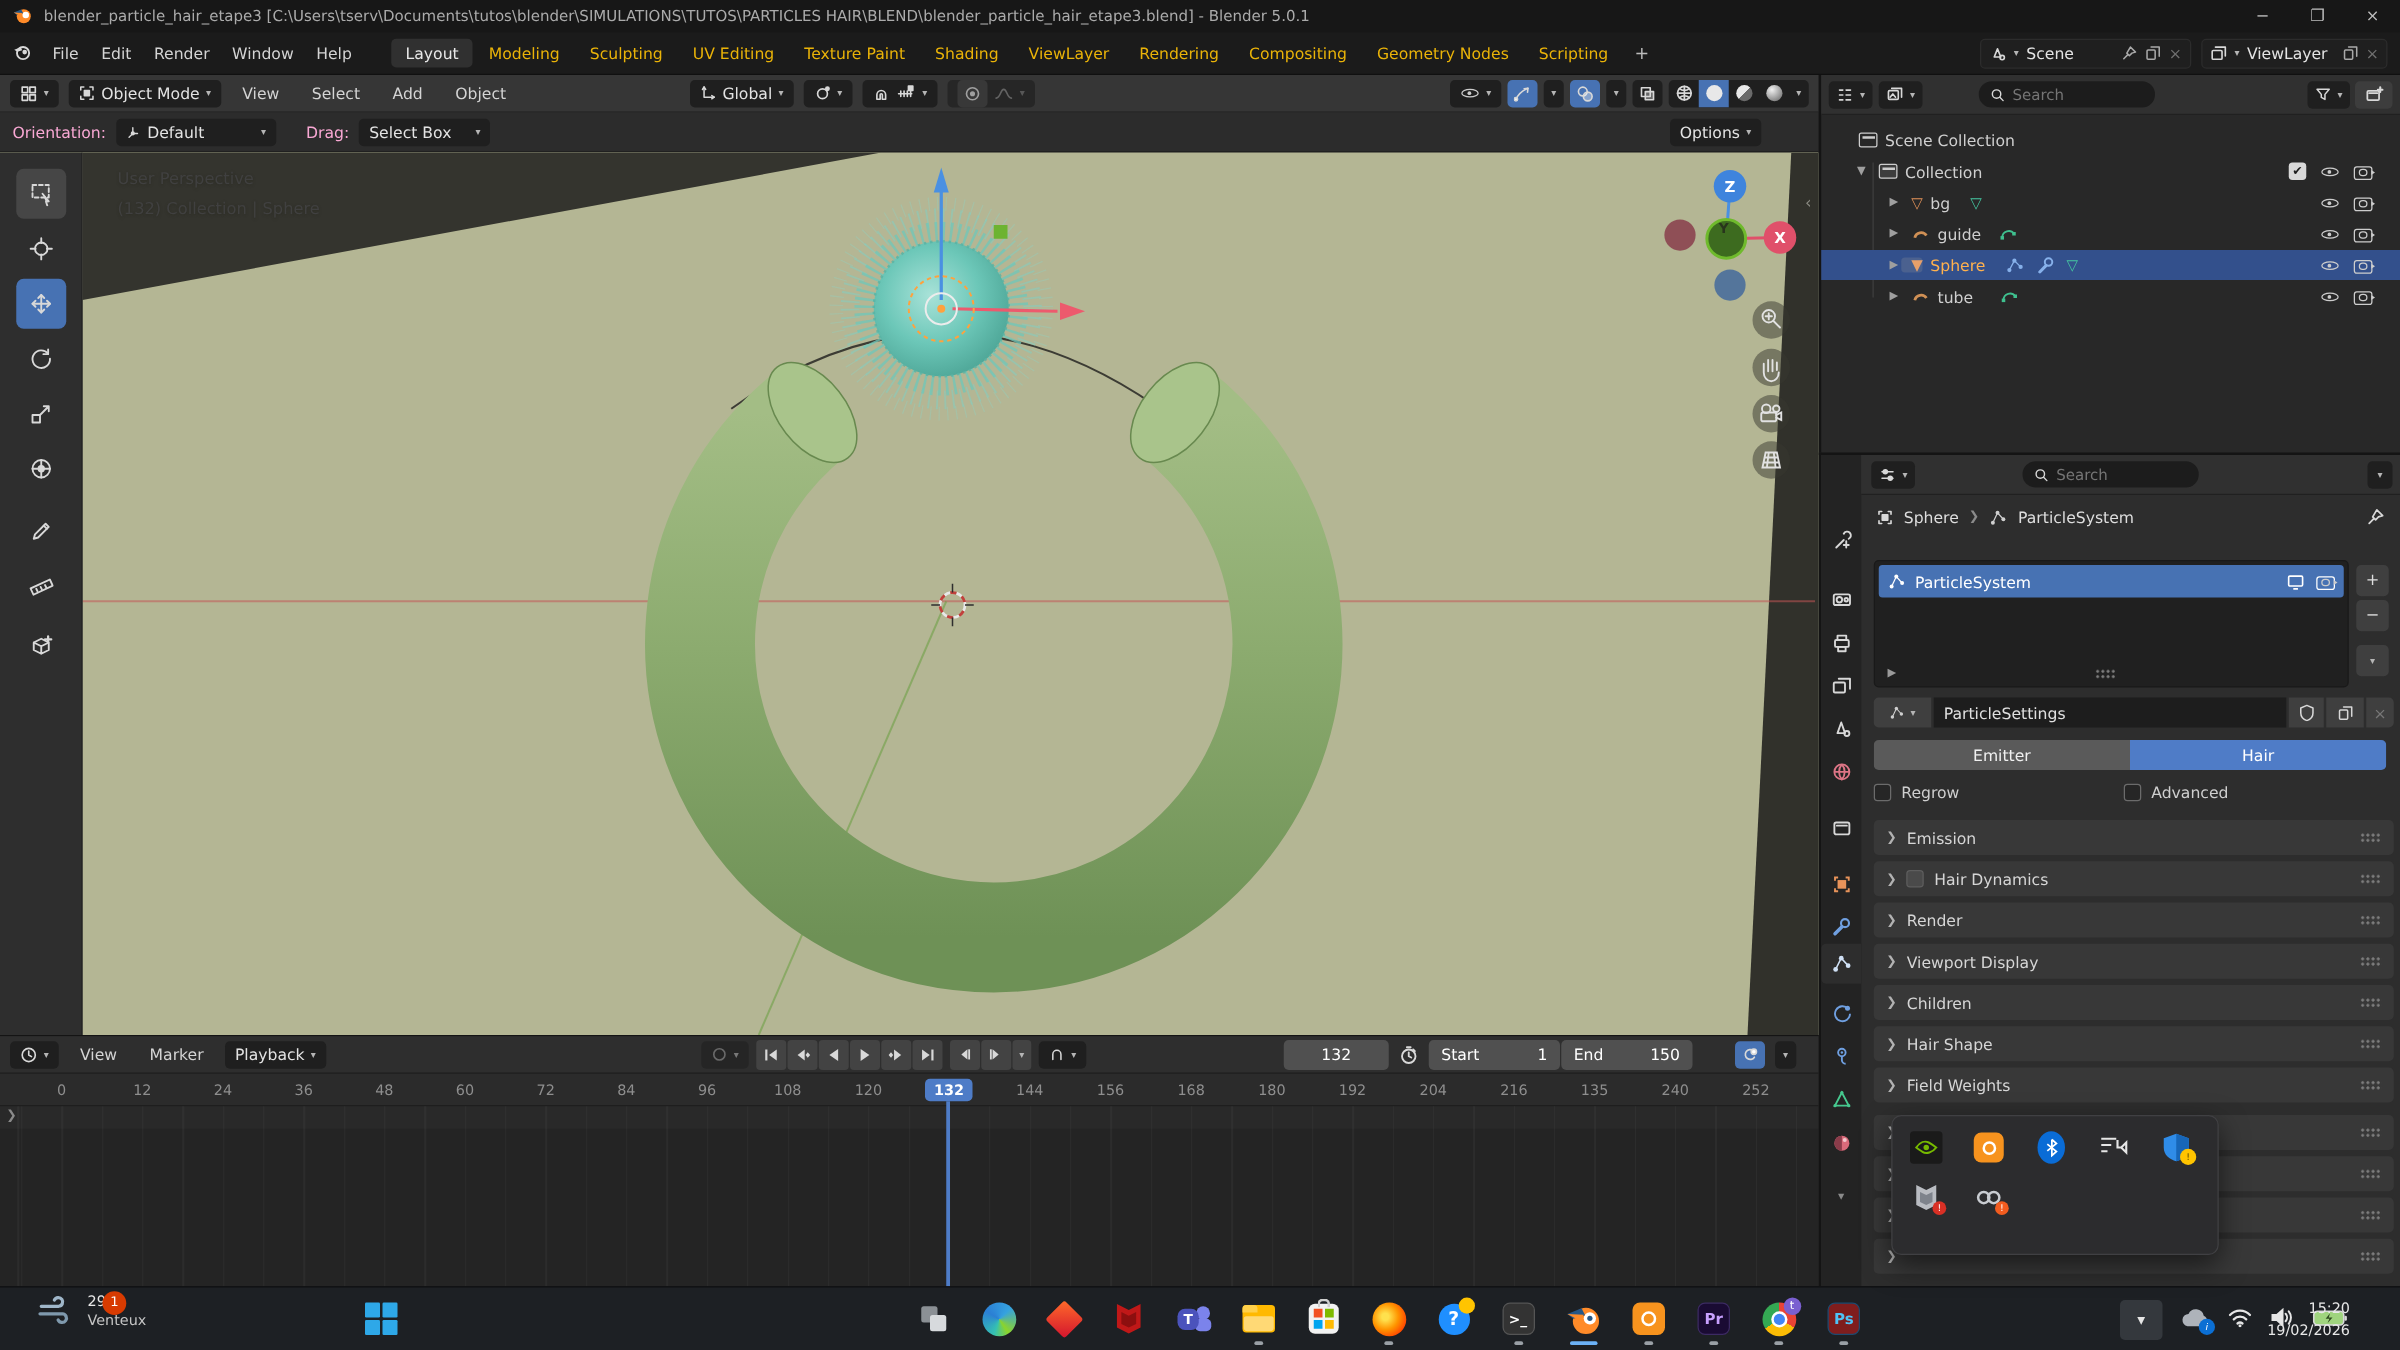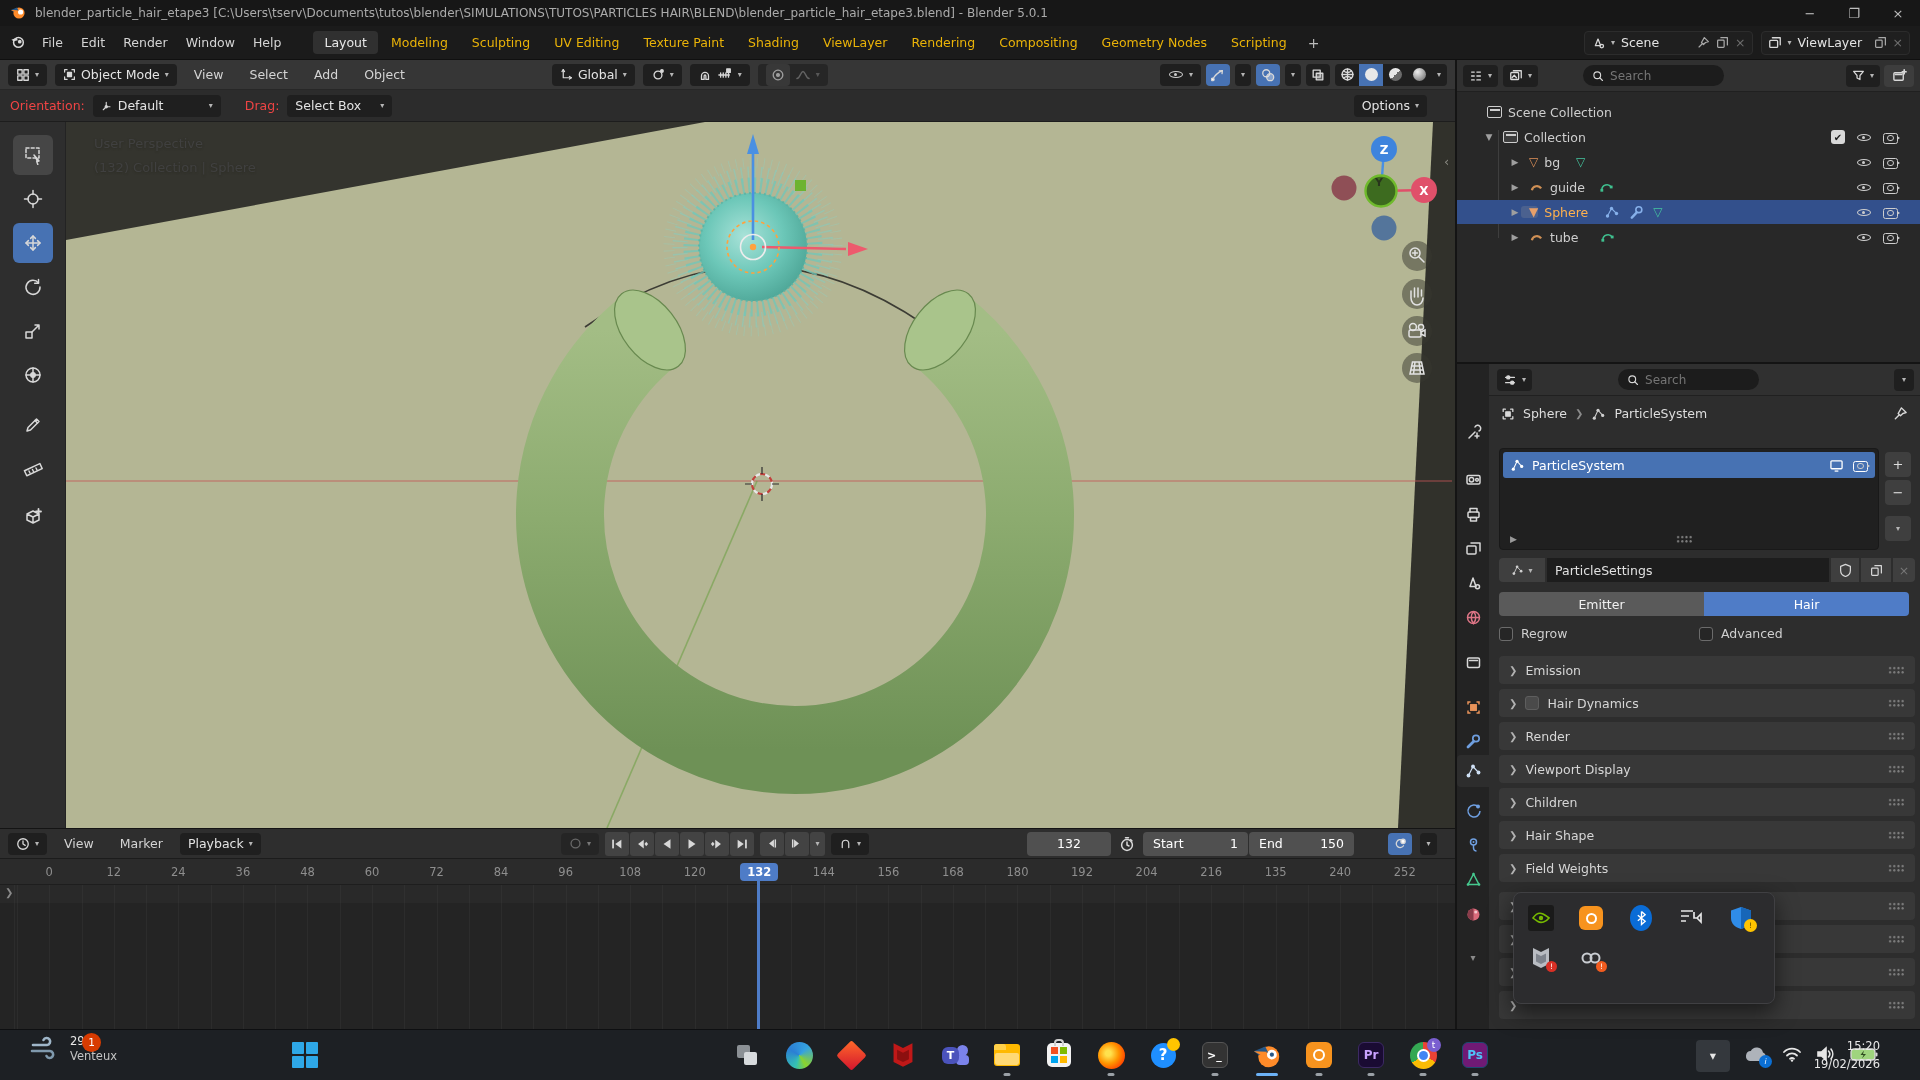--- a/index.html
+++ b/index.html
@@ -24,21 +24,21 @@
   .tb-right{margin-left:auto;display:flex;gap:8px;padding-right:10px}
   .idwidget{display:flex;align-items:center;background:#1f1f1f;border:1px solid #2c2c2c;border-radius:4px;height:24px;padding:0 6px;gap:6px}
   .idwidget .nm{color:#e4e4e4;min-width:70px}
   .mini{opacity:.75}
 
   
   .vp-header{position:absolute;left:0;top:60px;width:1455px;height:30px;background:#363636;display:flex;align-items:center;padding:0 8px;gap:8px;border-bottom:1px solid #272727}
   .vp-tools{position:absolute;left:0;top:90px;width:1455px;height:32px;background:#2c2c2c;display:flex;align-items:center;padding:0 10px;gap:8px;border-bottom:1px solid #1d1d1d}
   .pill{display:inline-flex;align-items:center;gap:5px;background:#1f1f1f;border-radius:4px;height:22px;padding:0 8px;color:#e3e3e3;white-space:nowrap}
   .chev{font-size:8px;color:#b5b5b5}
-  .lbl{color:#ef4444}
+  .lbl{color:#f9a8d4}
   .sqbtn{width:24px;height:22px;border-radius:4px;background:#1f1f1f;display:inline-flex;align-items:center;justify-content:center}
   .sqbtn.blue{background:#4772b3}
   .shadegrp{display:inline-flex;background:#1f1f1f;border-radius:4px;overflow:hidden}
   .shadegrp .sqbtn{border-radius:0;background:transparent}
   .shadegrp .sqbtn.blue{background:#4772b3}
   .dotc{width:13px;height:13px;border-radius:50%}
 
   
   .viewport{position:absolute;left:0;top:122px;width:1455px;height:706px;background:#b4b694;overflow:hidden}
   .vp-overlay{position:absolute;left:94px;top:10px;color:#404040;font-size:13px;line-height:24px;text-shadow:0 1px 2px rgba(40,40,30,.55)}
@@ -334,21 +334,21 @@
           <path d="M7 9 V3 M7 9 l5 0 M7 9 l-4 4"></path>
         </svg>
       <span>Default</span>
       <span class="chev" style="margin-left:auto">▾</span>
     </span>
     <span class="lbl" style="margin-left:16px">Drag:</span>
     <span class="pill" style="min-width:105px">
       <span>Select Box</span>
       <span class="chev" style="margin-left:auto">▾</span>
     </span>
-    <span class="pill" style="margin-left:auto;margin-right:18px">
+    <span class="pill" style="margin-left:auto;margin-right:36px">
       <span>Options</span>
       <span class="chev">▾</span>
     </span>
   </div>
 
   <div class="viewport">
     <svg width="1455" height="706" viewBox="0 0 1455 706">
       <defs>
         <linearGradient id="tg" x1="0" y1="0" x2="0" y2="1">
           <stop offset="0" stop-color="#a3bd85"></stop>
@@ -1221,21 +1221,21 @@
           <span style="position:relative">
             <span class="ai" style="border-radius:50%;background:conic-gradient(#ea4335 0 33%,#fbbc05 33% 66%,#34a853 66% 100%);display:flex;align-items:center;justify-content:center">
               <span style="width:13px;height:13px;border-radius:50%;background:#fff;display:flex;align-items:center;justify-content:center">
                 <span style="width:9px;height:9px;border-radius:50%;background:#4285f4"></span>
               </span>
             </span>
             <span class="badge" style="background:#7a5fd0;color:#fff;right:-4px;top:-4px;width:14px;height:14px;font-size:9px">t</span>
           </span>
         </span>
       <span class="app dot">
-          <span class="rsq" style="background:#701a75;color:#4fc3f7;border:1px solid #1c4a70">Ps</span>
+          <span class="rsq" style="background:#7f1d1d;color:#4fc3f7;border:1px solid #1c4a70">Ps</span>
         </span>
     </div>
 
     <div class="tray">
       <span class="traybtn open">▾</span>
       <span style="position:relative">
         <svg width="24" height="17" viewBox="0 0 24 17">
             <path d="M6 15 a5 5 0 0 1 .8-9.9 A6.5 6.5 0 0 1 19 6.5 a4.5 4.5 0 0 1 -1 8.5 Z" fill="#aeb3ba"></path>
           </svg>
         <span class="badge" style="background:#0b6fd4;color:#fff;right:-4px;bottom:-2px;width:13px;height:13px;font-style:italic">i</span>

